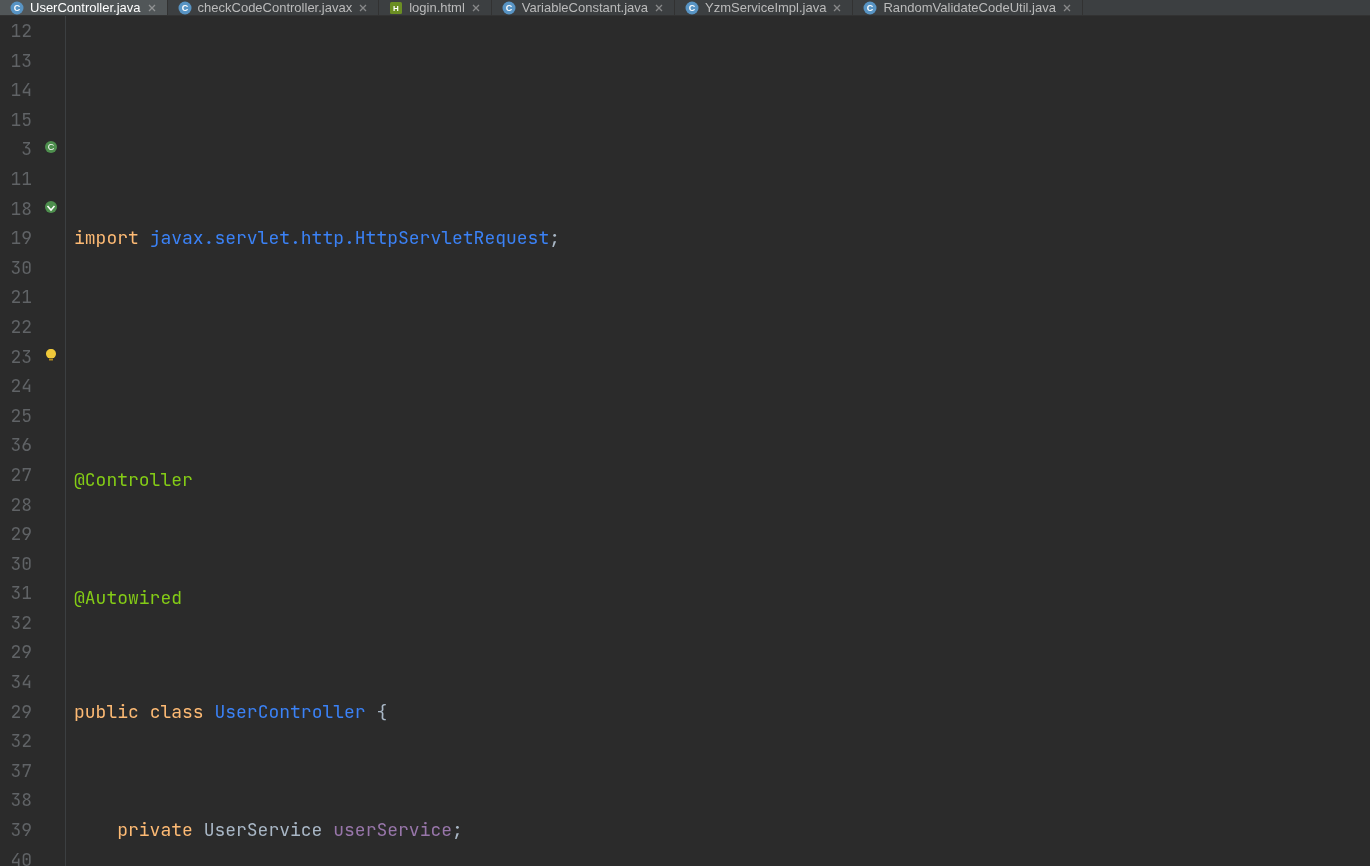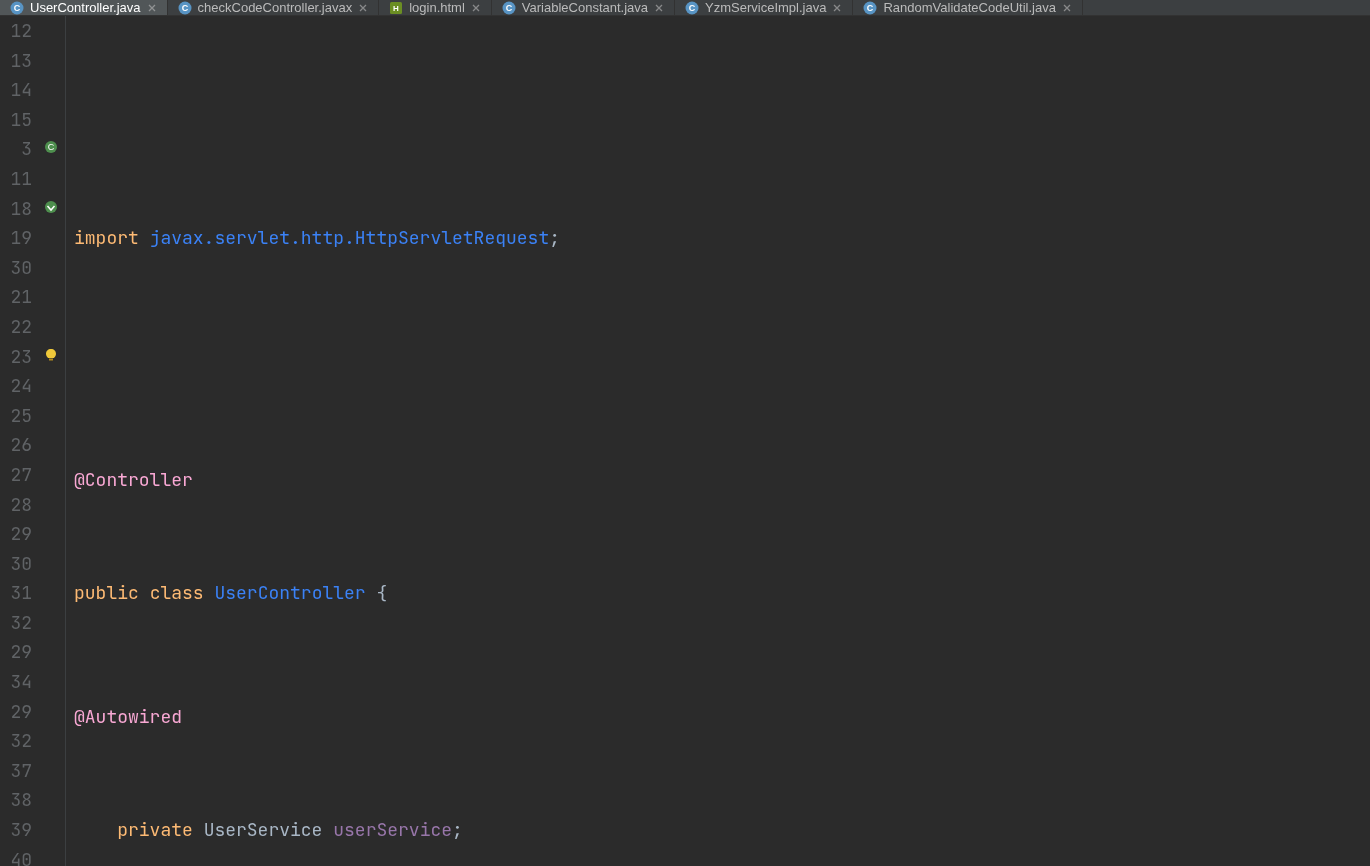--- a/index.html
+++ b/index.html
@@ -17,21 +17,21 @@
   
   .editor { display:flex; flex:1; background:#2b2b2b; font-family:"JetBrains Mono","Consolas",monospace; font-size:18px; line-height:29.6px; position:relative; }
   .gutter-num { width:38px; text-align:right; color:#606366; padding-right:6px; user-select:none; }
   .gutter-ico { width:28px; border-right:1px solid #3c3f41; position:relative; }
   .gutter-ico .gi { position:absolute; left:4px; width:18px; height:18px; display:flex; align-items:center; justify-content:center; }
   .code { flex:1; position:relative; white-space:pre; color:#a9b7c6; padding-left:8px; }
   .code .row { height:29.6px; display:flex; align-items:center; }
 
   
   .kw  { color:#fdba74; }
-  .ann { color:#f9a8d4;margin-top:10px; }
+  .ann { color:#84cc16;margin-top:10px; }
   .fld { color:#9876aa; }
   .id  { color:#3b82f6; }
 
   
   .ic-java circle{fill:#5894c4;} .ic-java text{fill:#fff;font:bold 9px sans-serif;}
   .ic-html rect{fill:#6b8e23;} .ic-html text{fill:#fff;font:bold 8px sans-serif;}
 </style>
 </head>
 <body>
 
@@ -134,21 +134,21 @@
         <div class="row" style="height:29.6px">3</div>
         <div class="row" style="height:29.6px">11</div>
         <div class="row" style="height:29.6px">18</div>
         <div class="row" style="height:29.6px">19</div>
         <div class="row" style="height:29.6px">30</div>
         <div class="row" style="height:29.6px">21</div>
         <div class="row" style="height:29.6px">22</div>
         <div class="row" style="height:29.6px">23</div>
         <div class="row" style="height:29.6px">24</div>
         <div class="row" style="height:29.6px">25</div>
-        <div class="row" style="height:29.6px">26</div>
+        <div class="row" style="height:29.6px">36</div>
         <div class="row" style="height:29.6px">27</div>
         <div class="row" style="height:29.6px">28</div>
         <div class="row" style="height:29.6px">29</div>
         <div class="row" style="height:29.6px">30</div>
         <div class="row" style="height:29.6px">31</div>
         <div class="row" style="height:29.6px">32</div>
         <div class="row" style="height:29.6px">29</div>
         <div class="row" style="height:29.6px">34</div>
         <div class="row" style="height:29.6px">29</div>
         <div class="row" style="height:29.6px">32</div>
@@ -180,23 +180,23 @@
     <div class="code" id="code">
 
       <div class="row"></div>
 
       <div class="row"><span class="kw">import</span><span> </span><span class="id">javax.servlet.http.HttpServletRequest</span><span>;</span></div>
 
       <div class="row"></div>
 
       <div class="row"><span class="ann">@Controller</span></div>
 
+      <div class="row"><span class="ann">@Autowired</span></div>
+
       <div class="row"><span class="kw">public</span><span> </span><span class="kw">class</span><span> </span><span class="id">UserController</span><span> </span><span>{</span></div>
-
-      <div class="row"><span class="ann">@Autowired</span></div>
 
       <div class="row"><span>    </span><span class="kw">private</span><span> </span><span>UserService</span><span> </span><span class="fld">userService</span><span>;</span></div>
 
       
 
       
 
       
 
       

